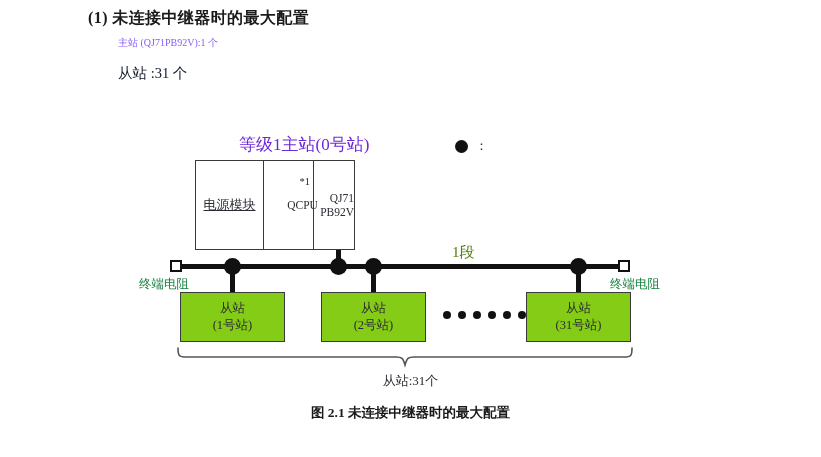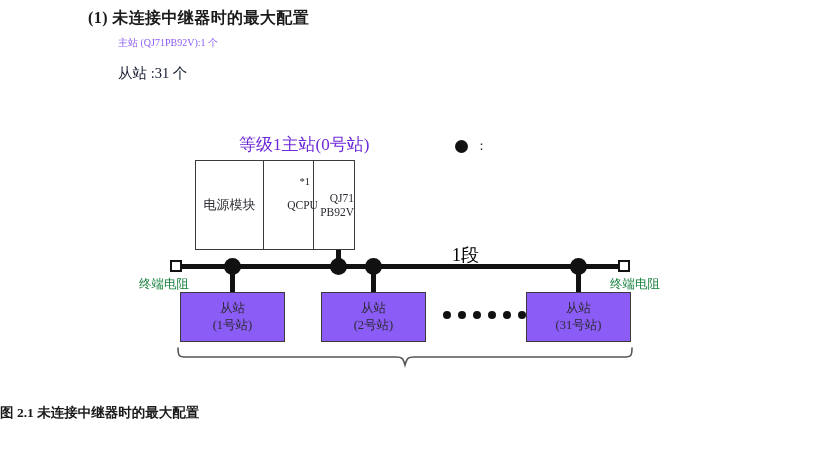--- a/index.html
+++ b/index.html
@@ -56,21 +56,21 @@
     display:flex;
     background:#ffffff;
   }
   .cell{
     position:relative;
     box-sizing:border-box;
     display:flex;align-items:center;justify-content:center;
     font-size:12.5px;color:#2b2b33;
     text-align:center;
   }
-  .cell.power{width:68px;border-right:1.3px solid #3a3a3a;font-size:13px;}
+  .cell.power{width:68px;border-right:1.3px solid #3a3a3a;font-size:13px;text-decoration:underline;}
   .cell.cpu{width:50px;border-right:1.3px solid #3a3a3a;position:relative;}
   .cell.cpu .cpu-text{font-size:11.5px;margin-left:28px;}
   .cell.cpu .star{
     position:absolute;right:3px;top:16px;
     font-size:10.5px;line-height:1;color:#2b2b33;
   }
   .cell.net{
     width:40px;flex-direction:column;line-height:1.25;
     font-size:11.5px;align-items:flex-end;padding-left:4px;justify-content:center;
   }
@@ -88,37 +88,37 @@
   .term-sq.left{left:170px;}
   .term-sq.right{left:618px;}
   .term-label{
     position:absolute;font-size:12.5px;white-space:nowrap;color:#15803d;
   }
   .term-label.left{left:139px;top:276px;}
   .term-label.right{left:610px;top:276px;}
 
   .seg-label{
     position:absolute;left:452px;top:243px;
-    font-size:18px;white-space:nowrap;color:#000000;
+    font-size:15px;white-space:nowrap;color:#4d7c0f;
   }
 
   .node{
     position:absolute;width:17px;height:17px;border-radius:50%;
     background:#111111;top:257.5px;
   }
   .drop{
     position:absolute;width:5px;background:#111111;
   }
   .drop.up{top:250px;height:16px;}
   .drop.down{top:264px;height:28px;}
 
   
   .slave{
     position:absolute;top:292px;height:50px;
-    border:1.3px solid #3a3a3a;box-sizing:border-box;background:#8b5cf6;
+    border:1.3px solid #3a3a3a;box-sizing:border-box;background:#84cc16;
     display:flex;flex-direction:column;align-items:center;justify-content:center;
     font-size:12.5px;line-height:1.35;color:#2b2b33;
   }
 
   .ellipsis{
     position:absolute;left:443px;top:311px;
     display:flex;gap:7px;align-items:center;
   }
   .ellipsis i{
     width:8px;height:8px;border-radius:50%;background:#111111;display:block;
@@ -127,21 +127,21 @@
   
   .brace{position:absolute;left:170px;top:346px;}
   .brace-label{
     position:absolute;left:0;right:0;top:372px;
     text-align:center;font-size:13px;color:#2b2b33;
   }
 
   
   .caption{
     position:absolute;left:0;right:0;top:404px;
-    text-align:left;font-size:13.5px;font-weight:bold;color:#1a1a1a;
+    text-align:center;font-size:13.5px;font-weight:bold;color:#1a1a1a;
   }
   .footnote{
     position:absolute;left:110px;top:428px;
     font-size:12.5px;white-space:nowrap;color:#2b2b33;
   }
   .footnote .fn-mark{margin-right:12px;}
 </style>
 </head>
 <body>
 
@@ -210,16 +210,17 @@
     <i></i>
       <i></i>
       <i></i>
   </div>
 
   <div class="brace">
     <svg width="470" height="22" viewBox="0 0 470 22" xmlns="http://www.w3.org/2000/svg">
       <path d="M8,2 C8,10 9,11 16,11 L226,11 C232,11 233,12 235,19 C237,12 238,11 244,11 L454,11 C461,11 462,10 462,2" fill="none" stroke="#555555" stroke-width="1.6" stroke-linecap="round"></path>
     </svg>
   </div>
+  <div class="brace-label">从站:31个</div>
 
   <div class="caption">图 2.1  未连接中继器时的最大配置</div>
 
 </div>
 
 </body></html>

